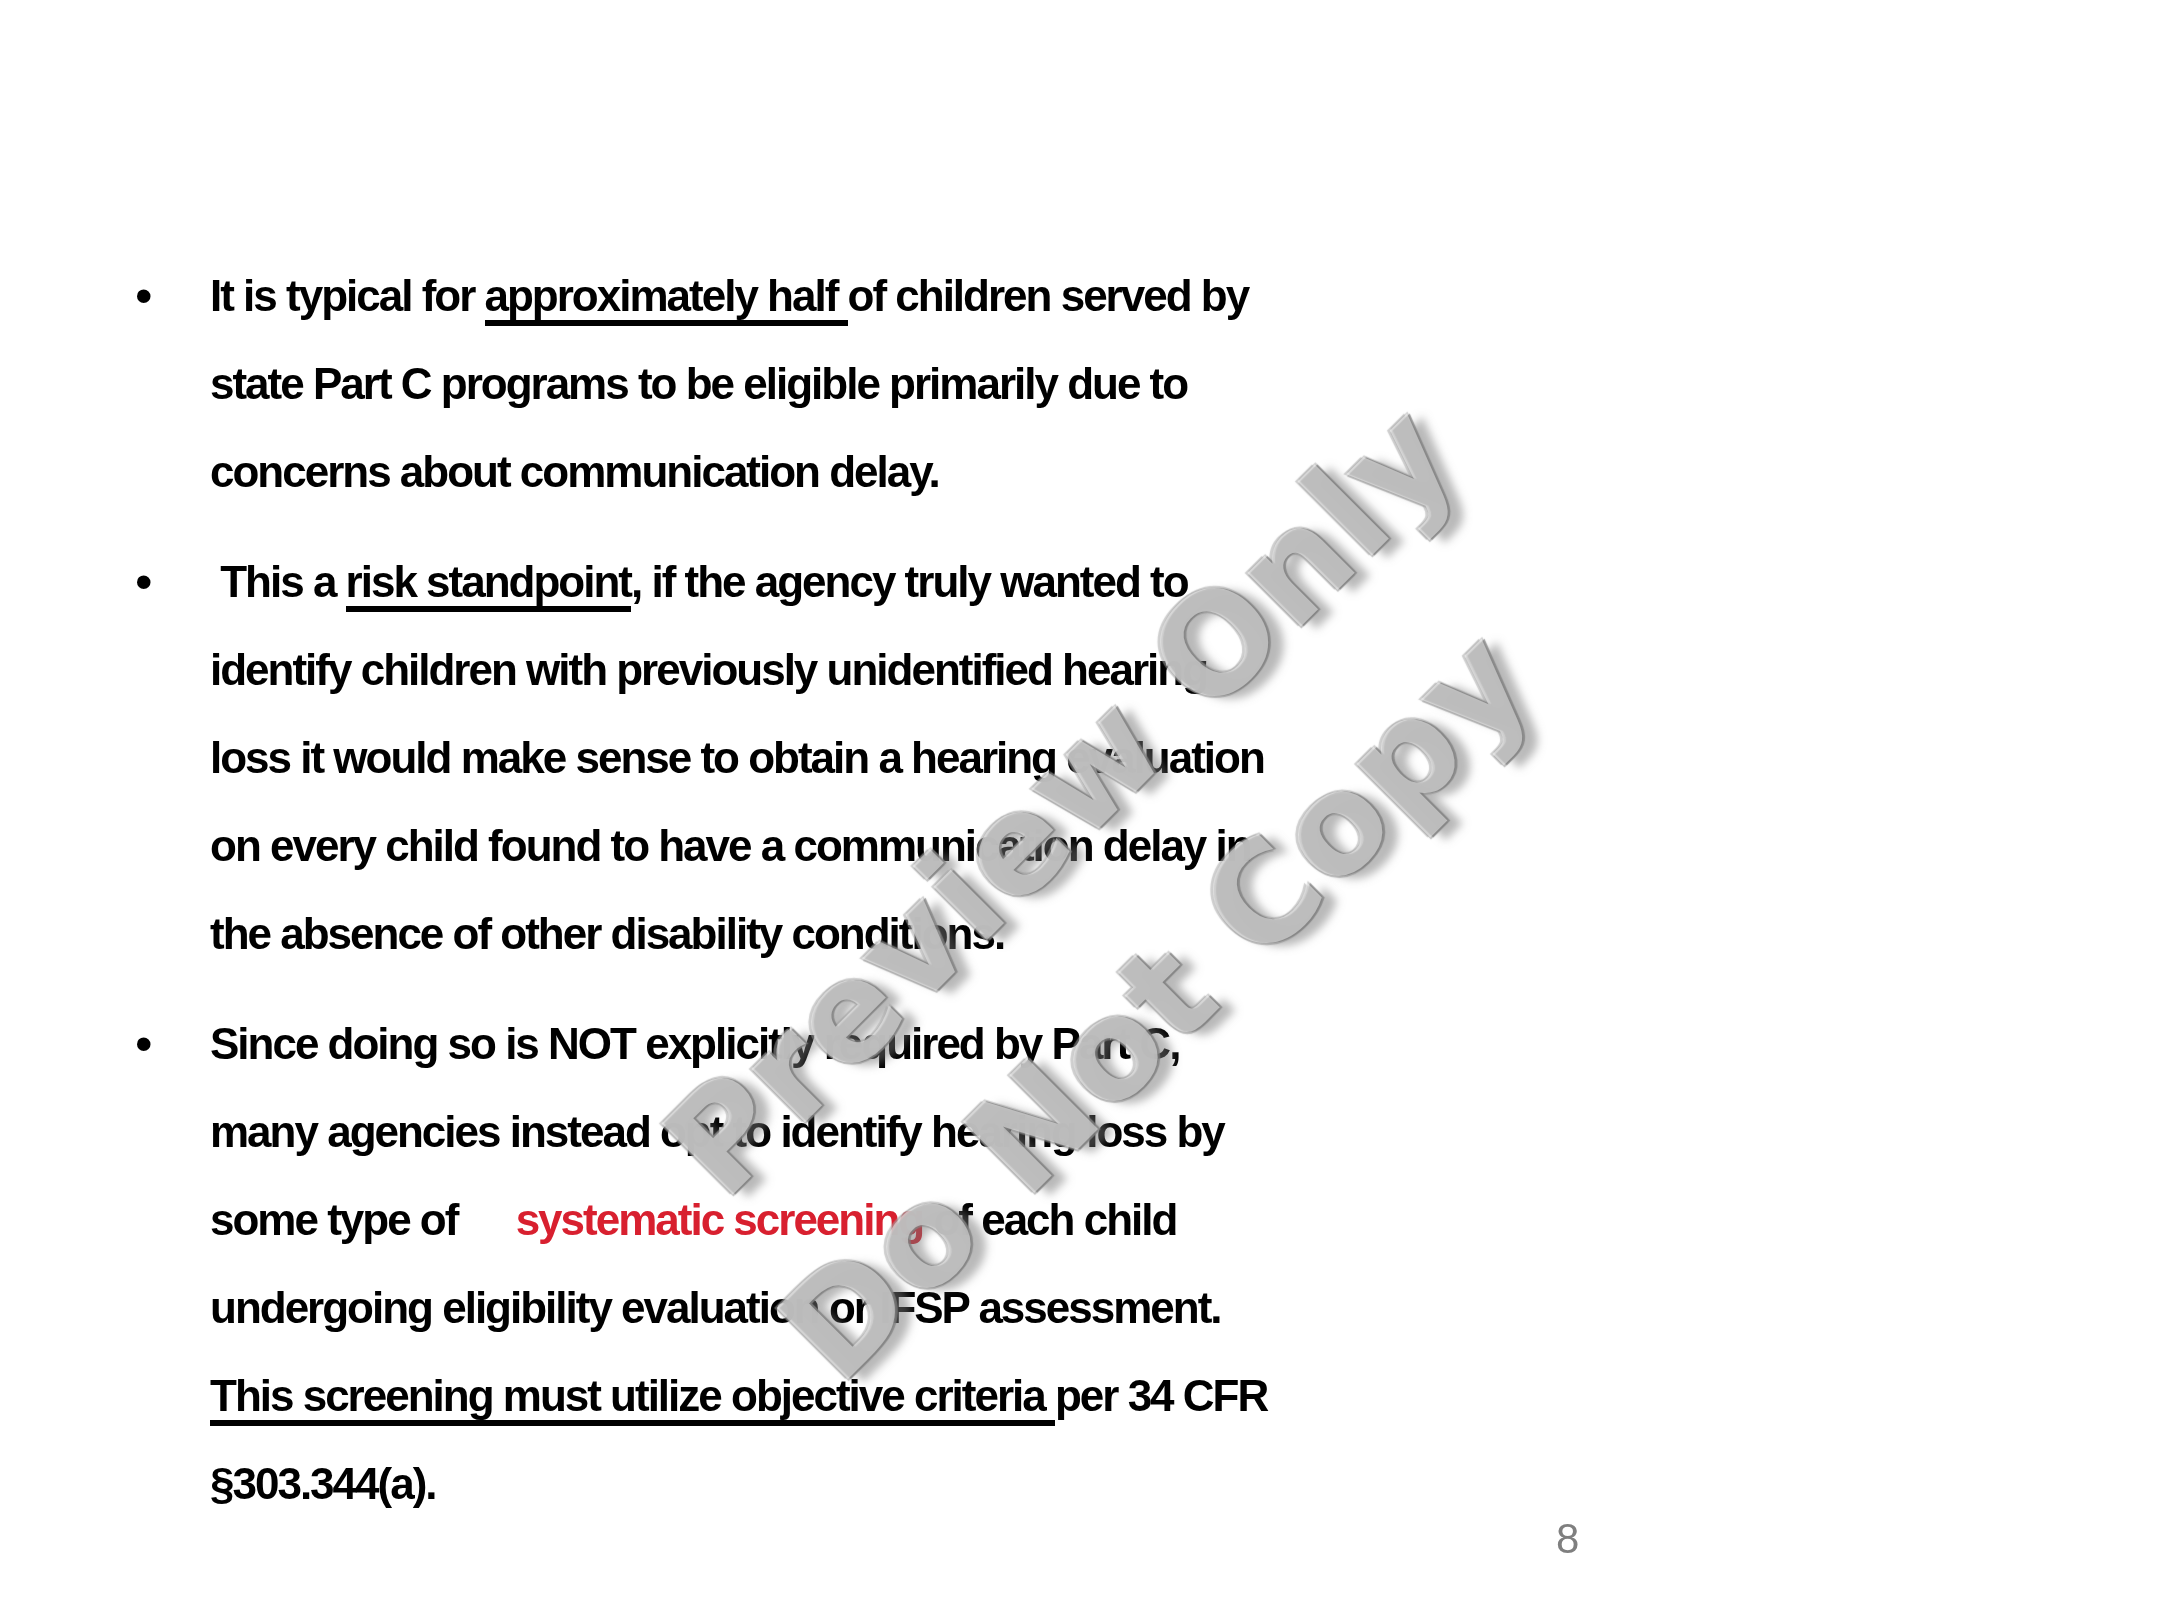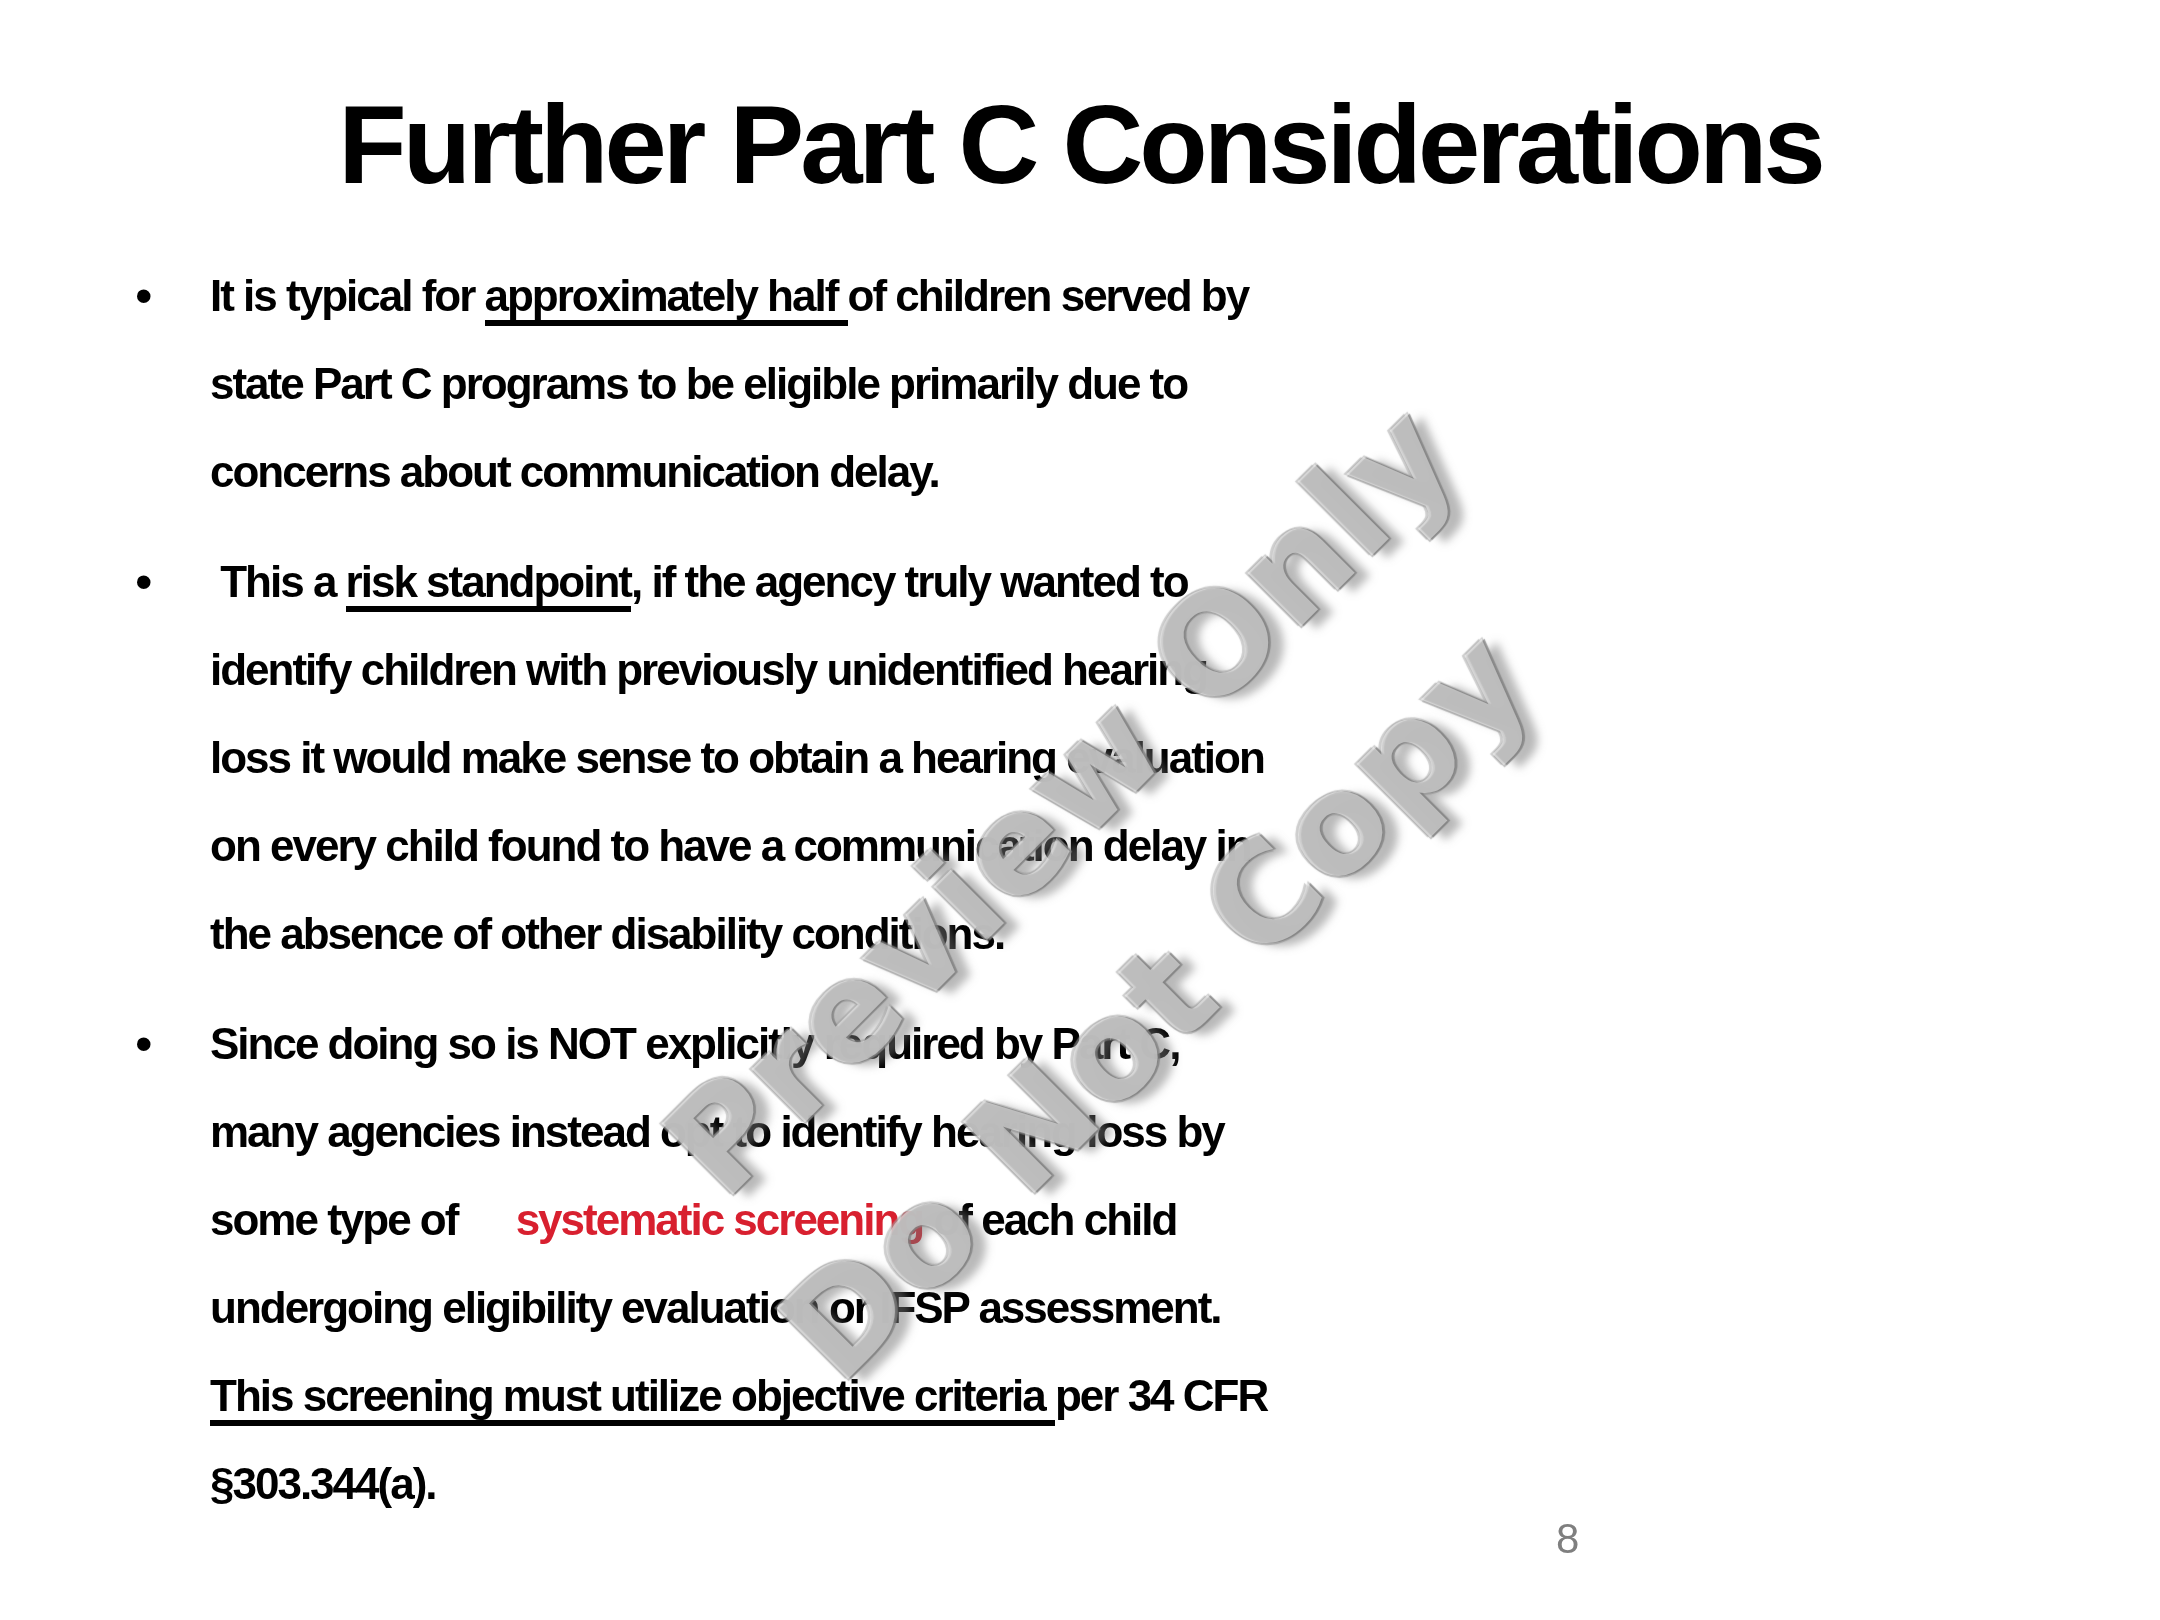--- a/index.html
+++ b/index.html
@@ -96,21 +96,20 @@
     top: 1516px;
     font-size: 42px;
     color: var(--page-gray, #7f7f7f);
     line-height: 1.1;
   }
 </style>
 </head>
 <body>
 
 <div id="slide">
-  <div class="title">Further Part C Considerations</div>
 
   <div class="content">
       <div class="bullet-row">
         <span class="bullet-marker">•</span>
         <div class="bullet-text"><span>It is typical for </span><span class="u">approximately half </span><span>of children served by
 state Part C programs to be eligible primarily due to
 concerns about communication delay.</span></div>
       </div>
       <div class="bullet-row">
         <span class="bullet-marker">•</span>

